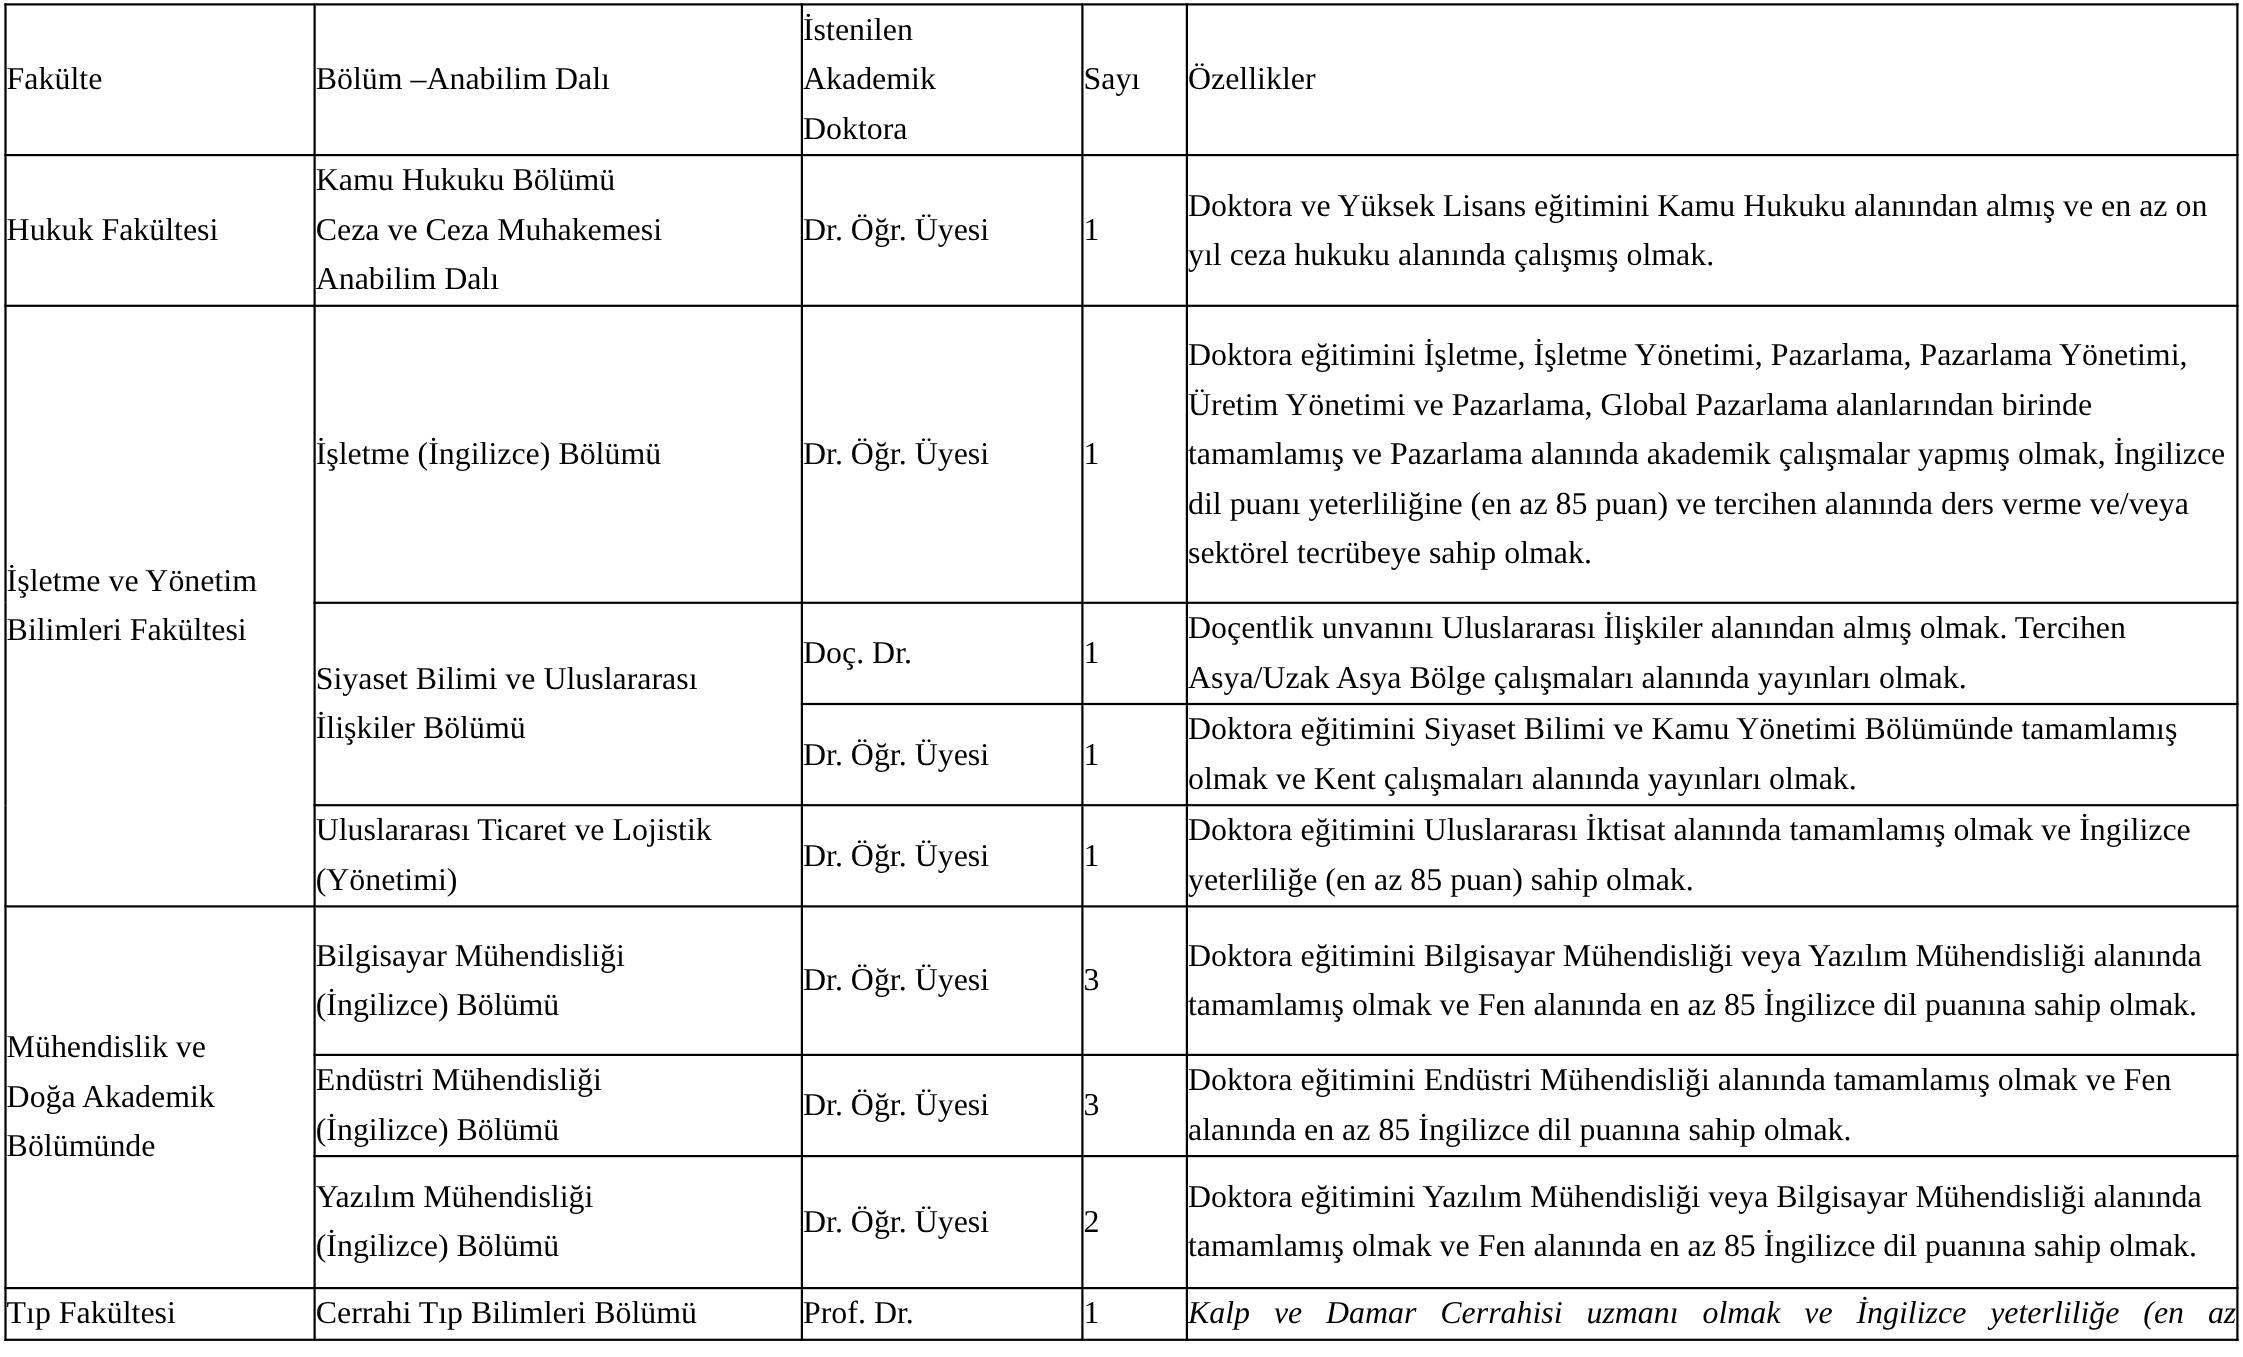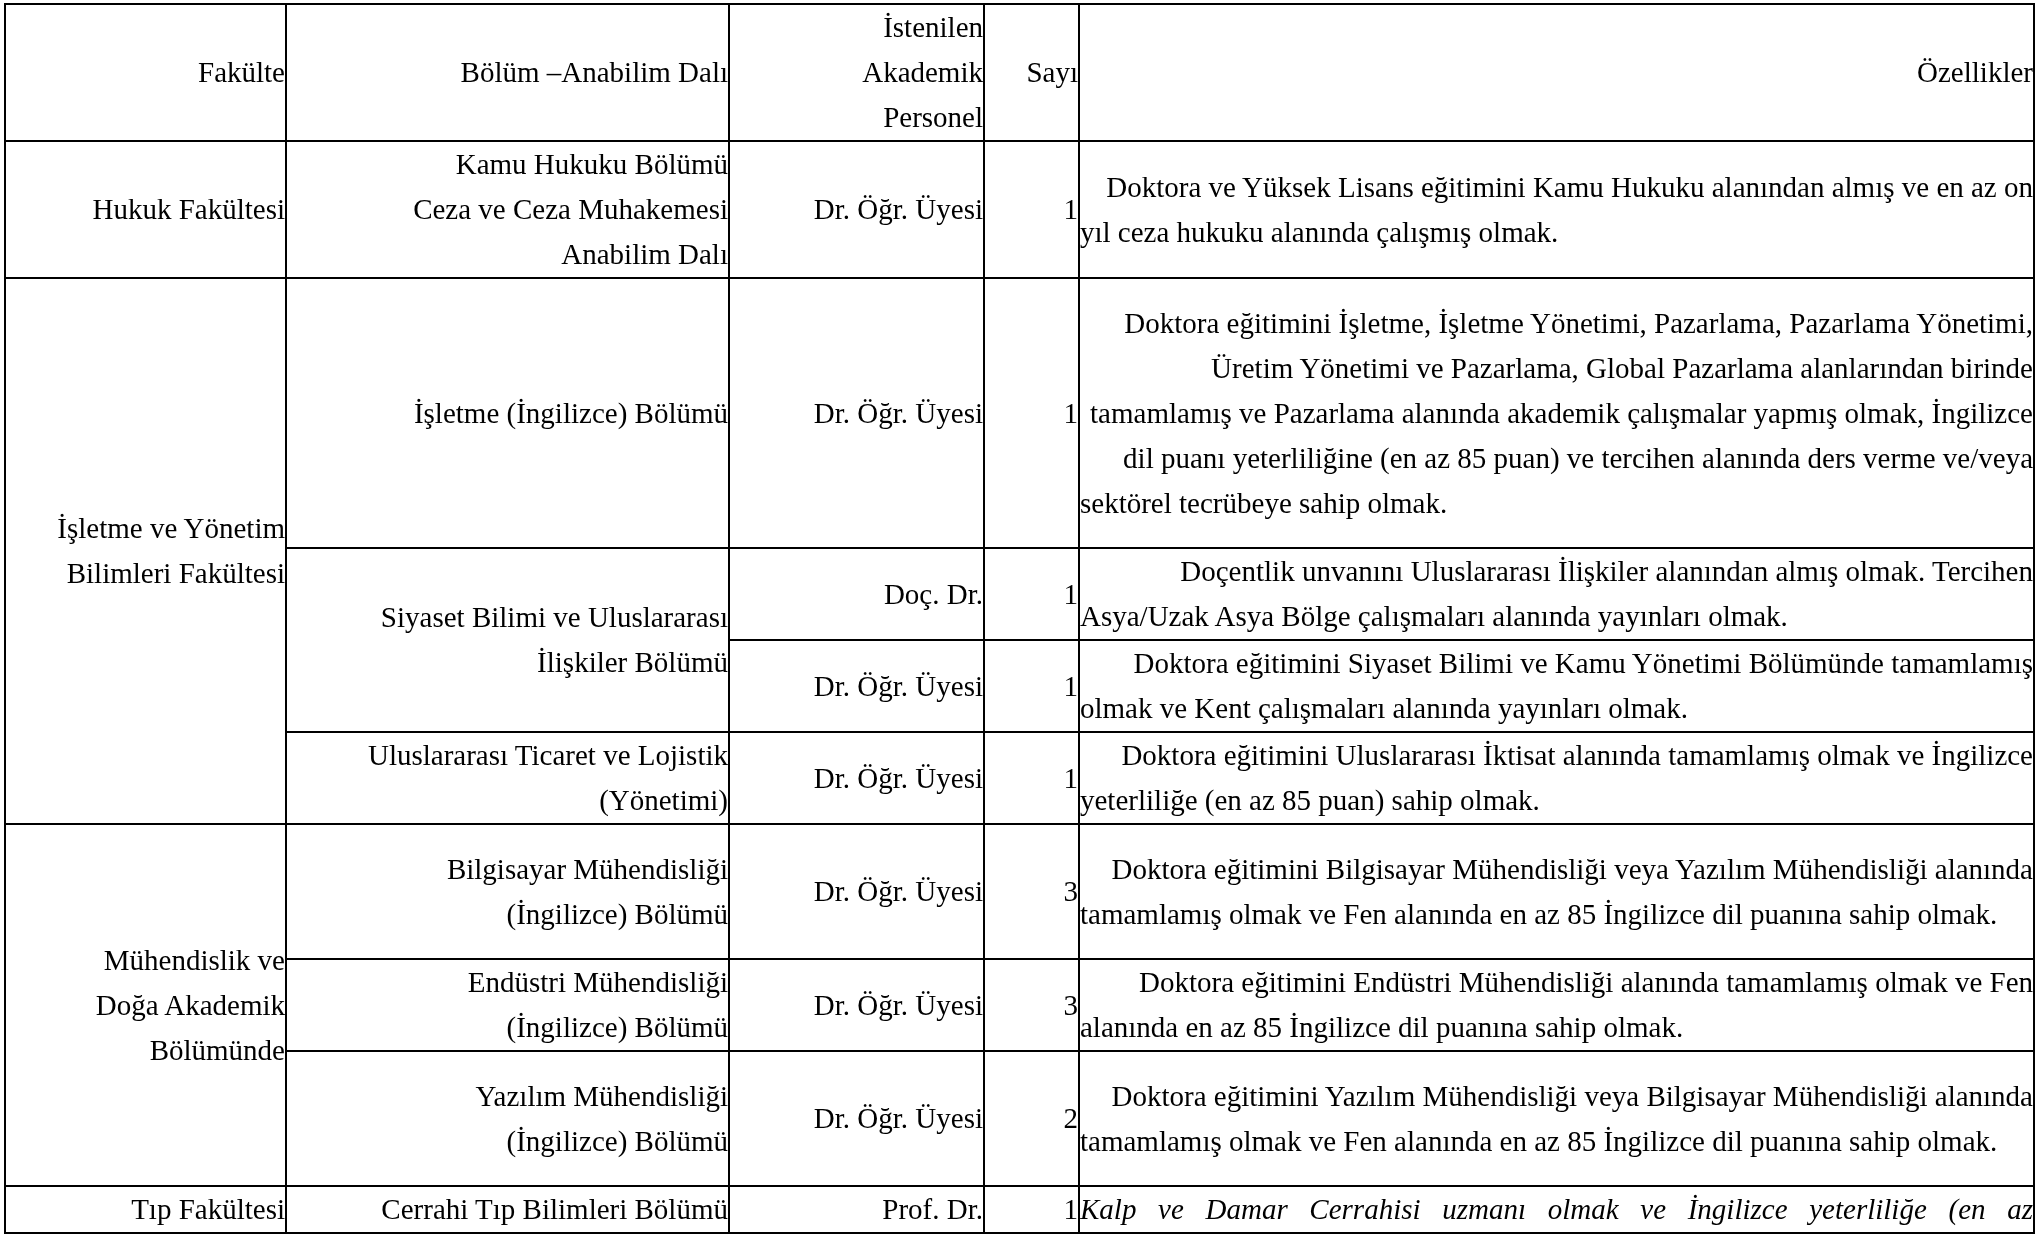--- a/index.html
+++ b/index.html
@@ -11,21 +11,21 @@
     font-family: "Liberation Serif", "DejaVu Serif", serif;
     font-size: 29px;
     line-height: 45px;
     color: #000000;
   }
   table.staff td, table.staff th {
     border: 2.5px solid #000000;
     padding: 0;
     font-weight: normal;
     vertical-align: middle;
-    text-align: right;
+    text-align: left;
     overflow: hidden;
   }
   col.c1 { width: 281px; }
   col.c2 { width: 443px; }
   col.c3 { width: 255px; }
   col.c4 { width: 95px; }
   col.c5 { width: 955px; }
   td.desc {
     text-align: justify;
     text-align-last: left;
@@ -35,21 +35,21 @@
   }
   .cellline { display: block; }
   tr.h-head { height: 135px; }
   tr.h-r1 { height: 137px; }
   tr.h-r2 { height: 270px; }
   tr.h-r3 { height: 92px; }
   tr.h-r4 { height: 91px; }
   tr.h-r5 { height: 92px; }
   tr.h-r6 { height: 135px; }
   tr.h-r7 { height: 92px; margin-left: 35px; }
-  tr.h-r8 { height: 135px; padding-left: 23px; }
+  tr.h-r8 { height: 120px; padding-left: 23px; }
   tr.h-r9 { height: 45px; }
 </style>
 </head>
 <body>
 
 <div class="wrap">
 <table class="staff">
   <colgroup>
     <col class="c1">
         <col class="c2">
@@ -57,21 +57,21 @@
         <col class="c4">
         <col class="c5">
   </colgroup>
   <thead>
     <tr class="h-head">
       <th>Fakülte</th>
       <th>Bölüm –Anabilim Dalı</th>
       <th>
         <span class="cellline">İstenilen</span>
         <span class="cellline">Akademik</span>
-        <span class="cellline">Personel</span>
+        <span class="cellline">Doktora</span>
       </th>
       <th>Sayı</th>
       <th>Özellikler</th>
     </tr>
   </thead>
   <tbody>
 
     <tr class="h-r1">
       <td>
         <span class="cellline">Hukuk Fakültesi</span>

